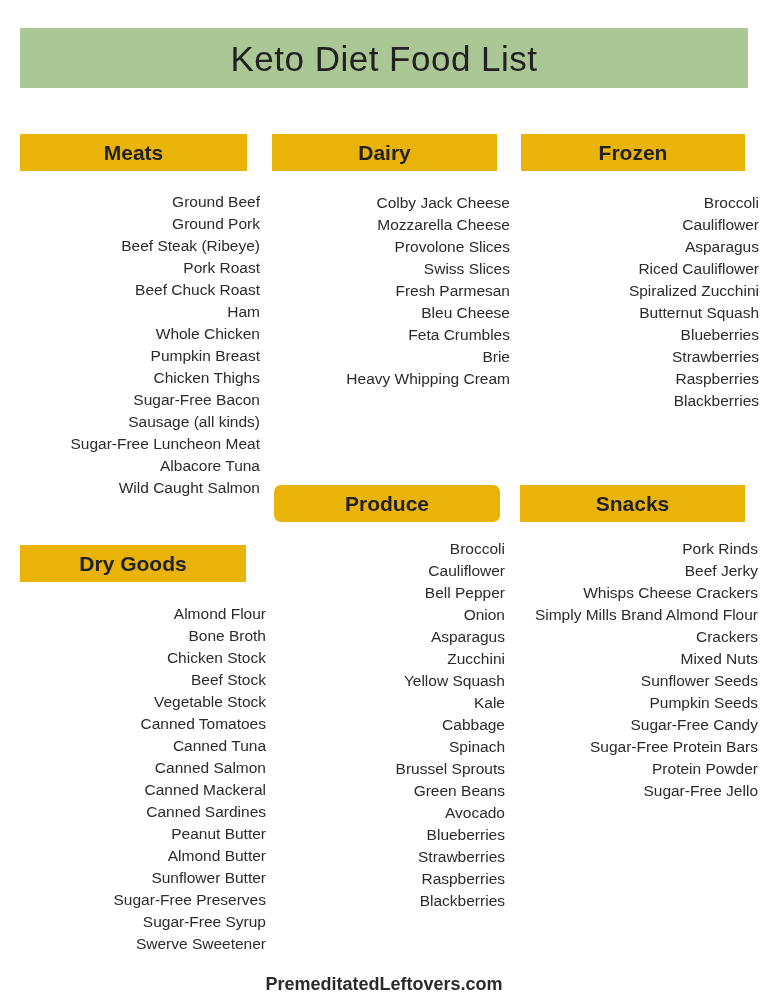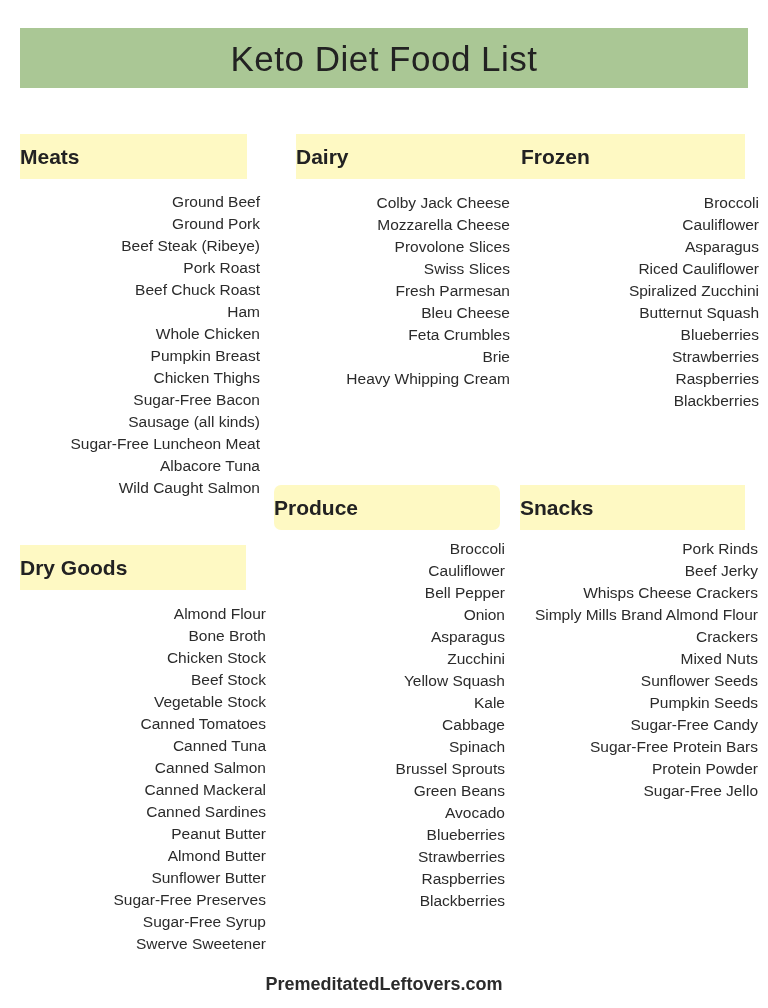--- a/index.html
+++ b/index.html
@@ -33,25 +33,25 @@
     font-weight: normal;
     letter-spacing: 0.5px;
     color: #222222;
     line-height: 1;
     white-space: nowrap;
   }
 
   
   .sec-header {
     position: absolute;
-    background: #fef9c3;
+    background: #eab308;
     display: flex;
     align-items: center;
-    justify-content: flex-start;
-    height: 45px;
+    justify-content: center;
+    height: 37px;
   }
   .sec-header-text {
     font-size: 21px;
     font-weight: bold;
     color: #222222;
     line-height: 1;
     white-space: nowrap;
   }
 
   
@@ -64,21 +64,21 @@
   }
   .item-list li {
     font-size: 15.5px;
     line-height: 22px;
     color: #2b2b2b;
     white-space: normal;
   }
 
   
   .col-meats-header   { left: 20px;  top: 134px; width: 227px; }
-  .col-dairy-header   { left: 272px; top: 134px; width: 225px; margin-left: 24px; }
+  .col-dairy-header   { left: 272px; top: 134px; width: 225px; }
   .col-frozen-header  { left: 521px; top: 134px; width: 224px; }
   .col-drygoods-header{ left: 20px;  top: 545px; width: 226px; }
   .col-produce-header { left: 274px; top: 485px; width: 226px; border-radius: 7px; }
   .col-snacks-header  { left: 520px; top: 485px; width: 225px; }
 
   .list-meats    { left: 20px;  top: 191px; width: 240px; }
   .list-dairy    { left: 275px; top: 192px; width: 235px; }
   .list-frozen   { left: 524px; top: 192px; width: 235px; }
   .list-drygoods { left: 26px;  top: 603px; width: 240px; }
   .list-produce  { left: 275px; top: 538px; width: 230px; }

